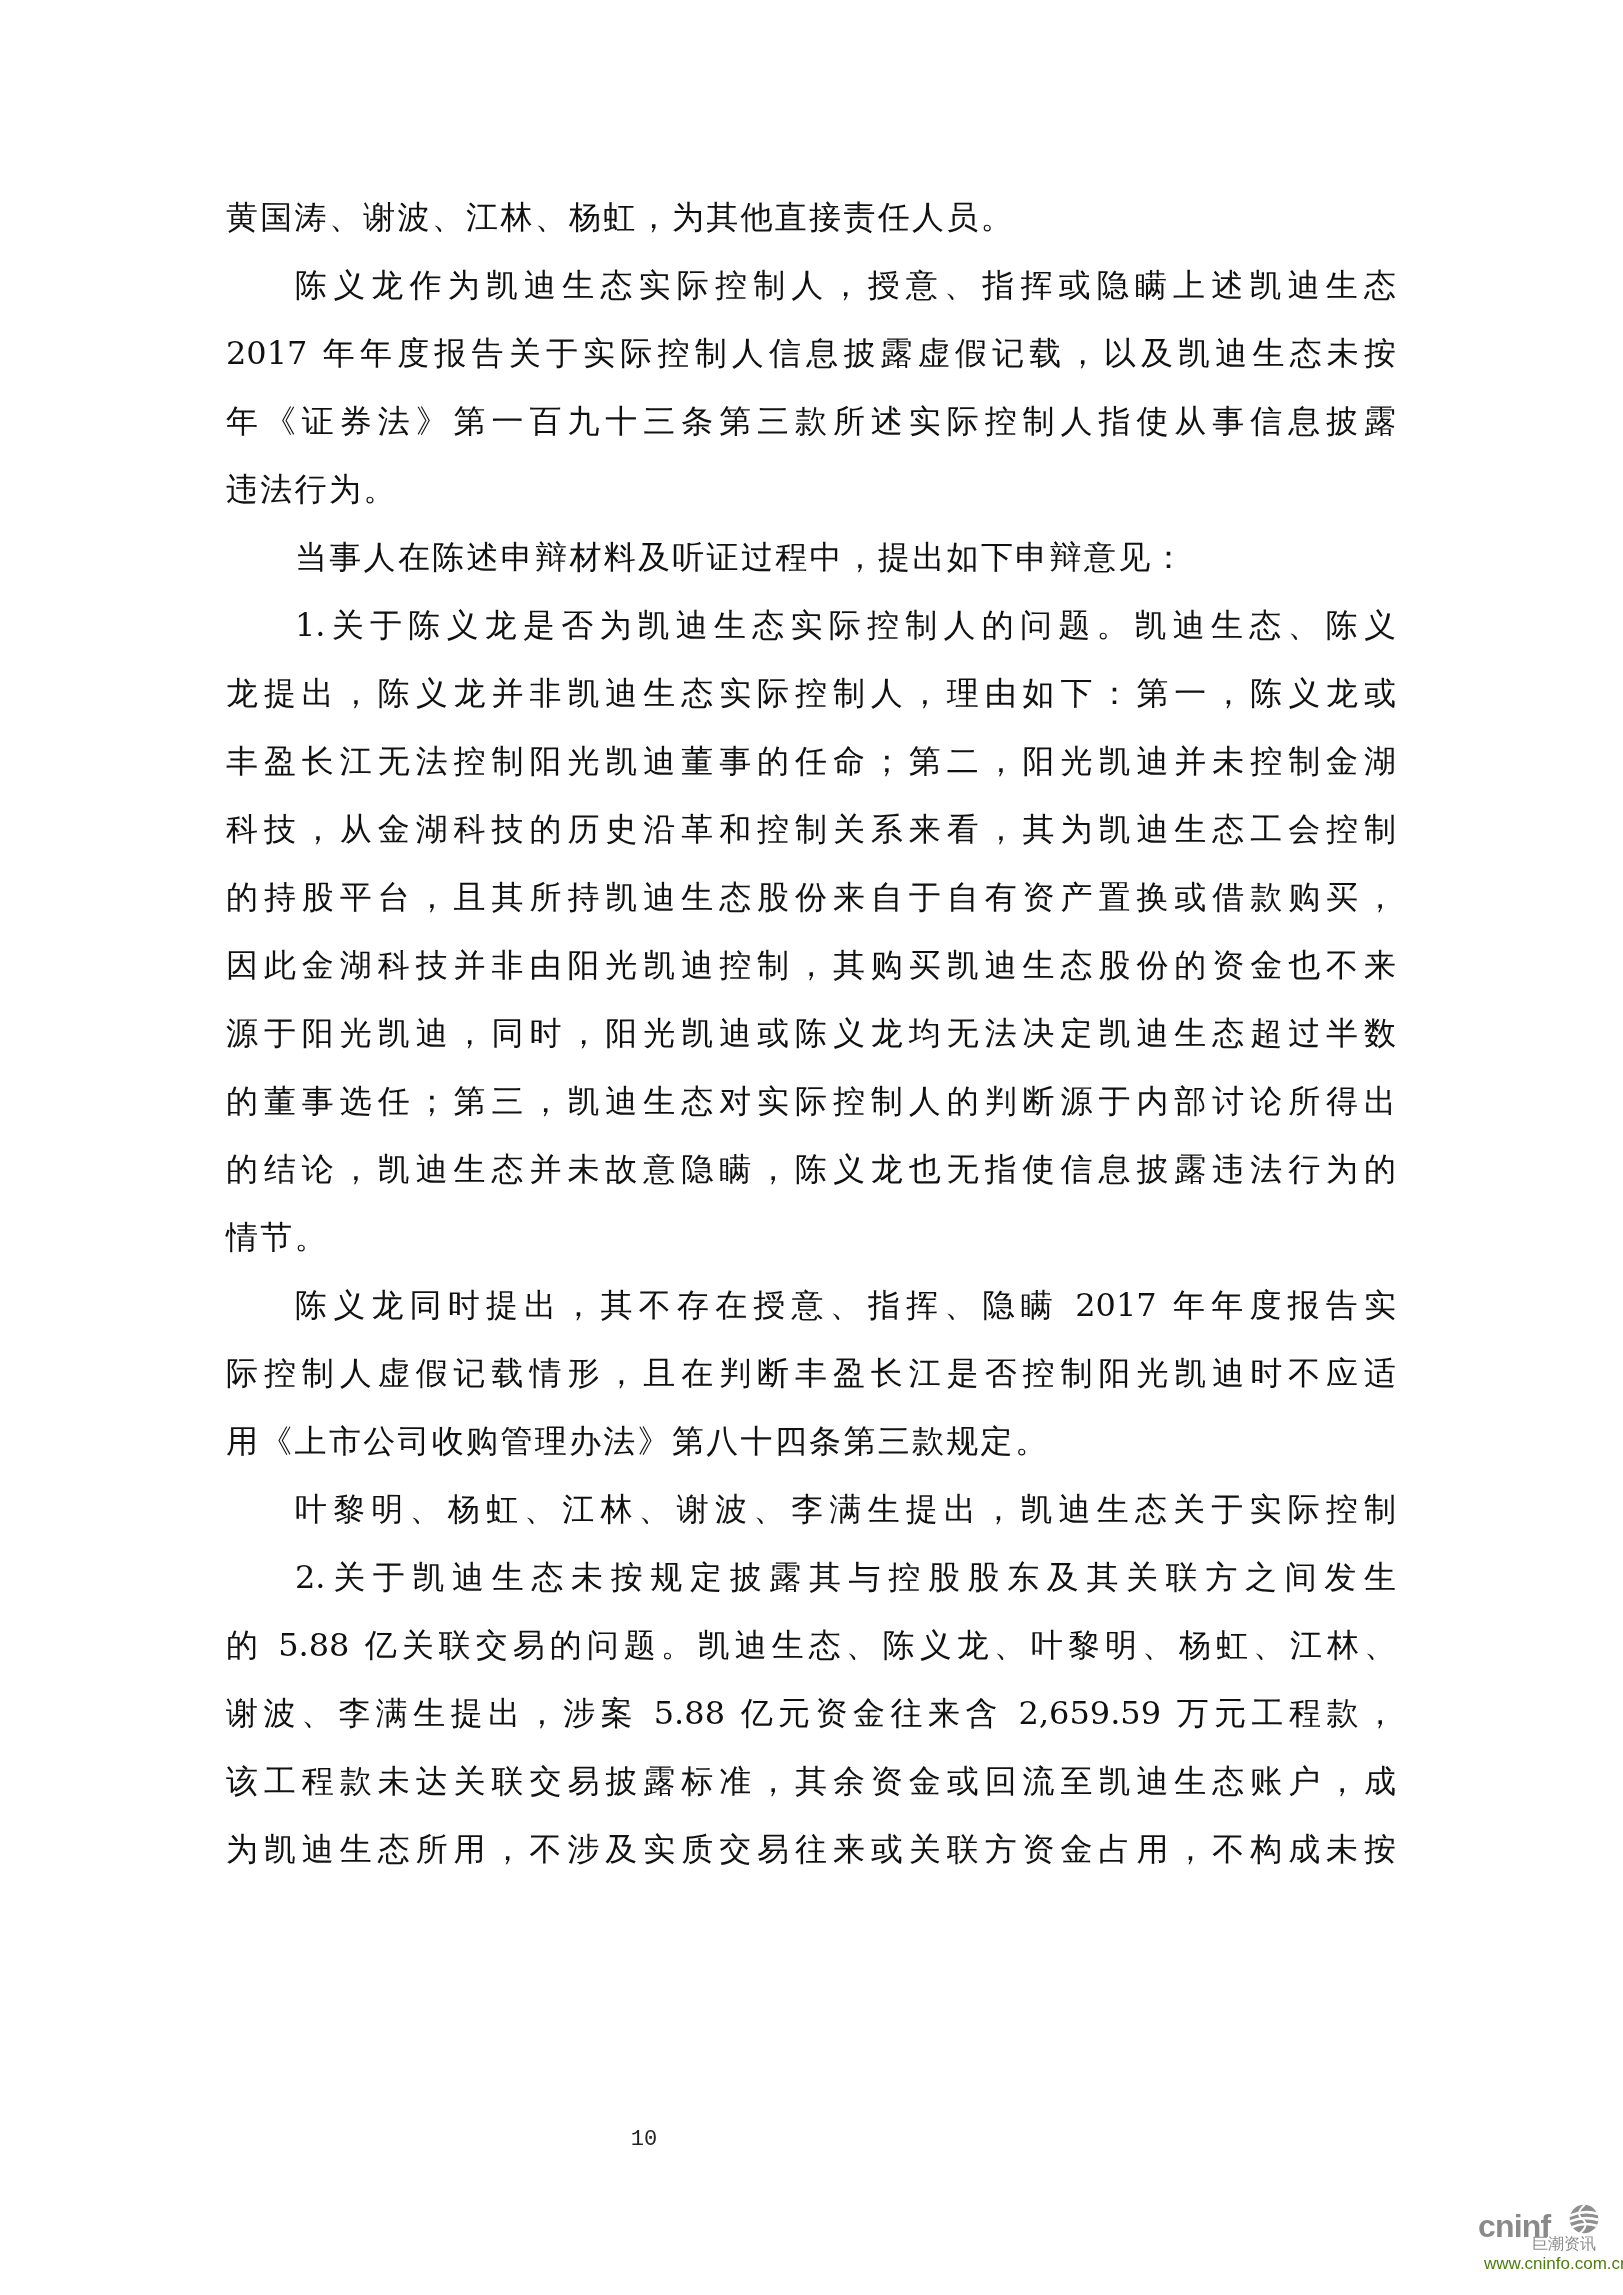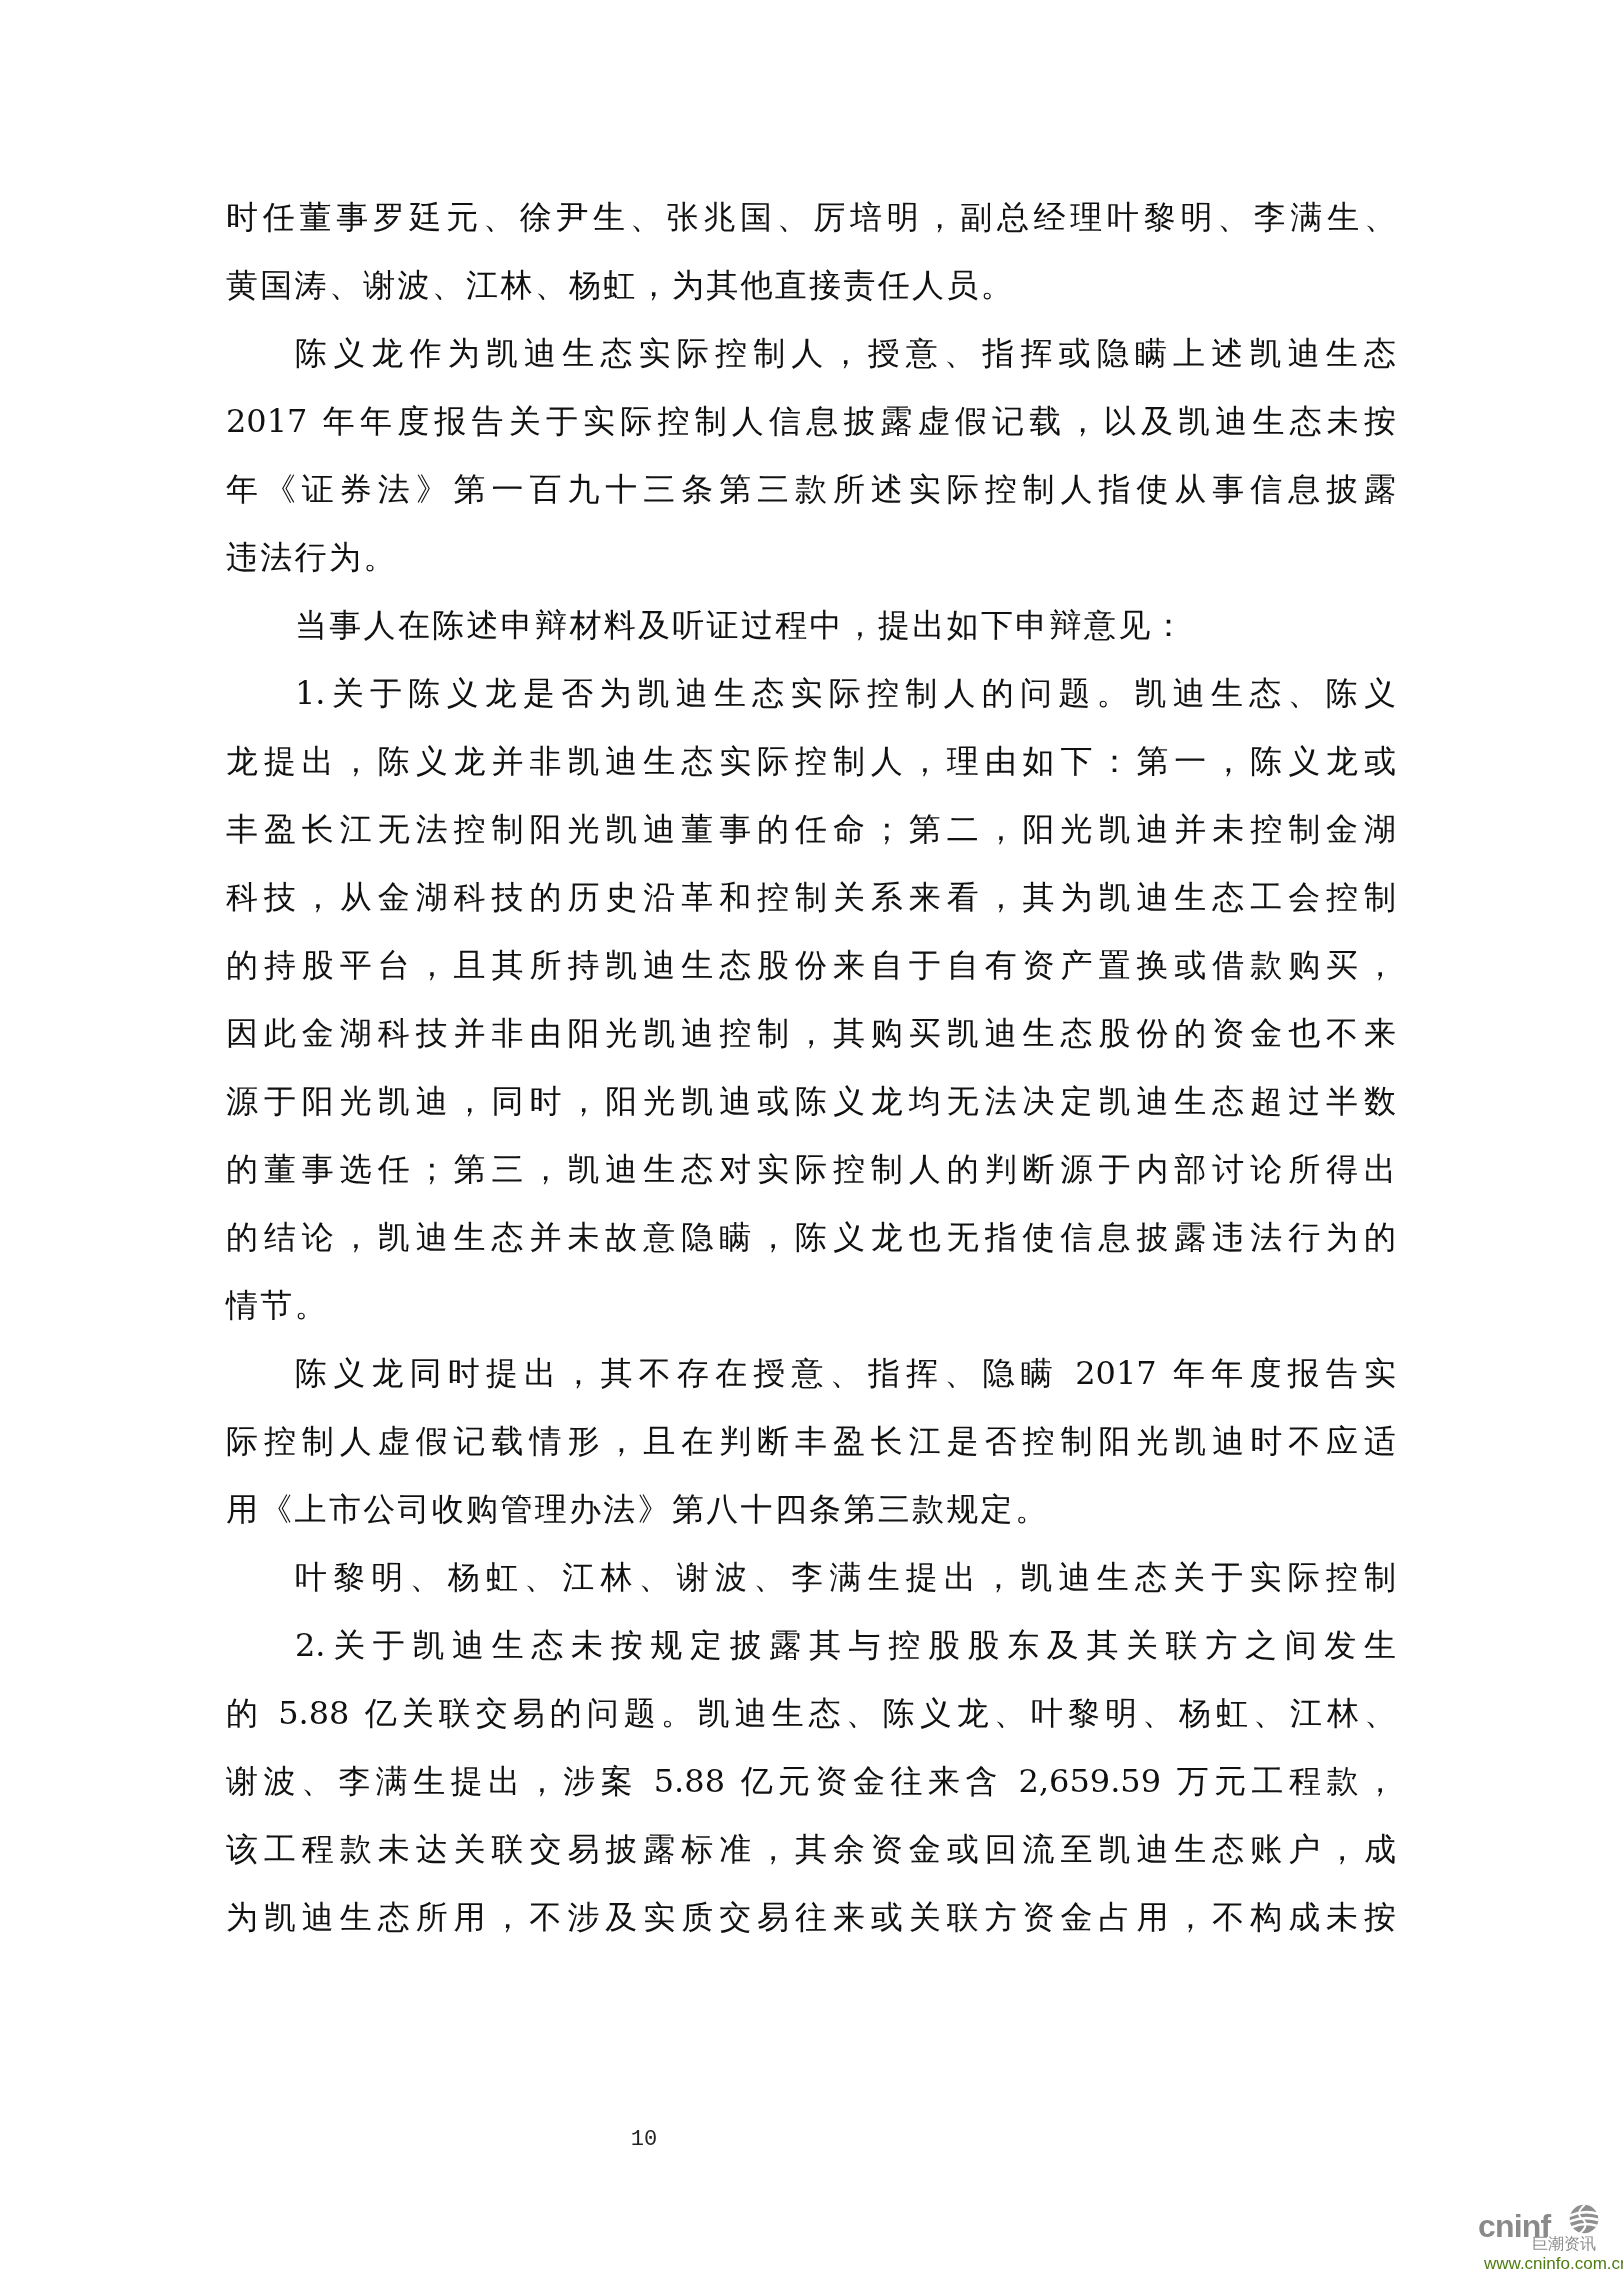--- a/index.html
+++ b/index.html
@@ -107,21 +107,20 @@
       line-height: 20px;
       white-space: nowrap;
     }
   </style>
 </head>
 <body>
 
 <div class="page">
 
   <div class="body-text" id="body-text">
-      <span class="line full">时任董事罗廷元、徐尹生、张兆国、厉培明，副总经理叶黎明、李满生、</span>
       <span class="line last">黄国涛、谢波、江林、杨虹，为其他直接责任人员。</span>
       <span class="line full indent">陈义龙作为凯迪生态实际控制人，授意、指挥或隐瞒上述凯迪生态</span>
       <span class="line full">2017 年年度报告关于实际控制人信息披露虚假记载，以及凯迪生态未按</span>
       <span class="line full">年《证券法》第一百九十三条第三款所述实际控制人指使从事信息披露</span>
       <span class="line last">违法行为。</span>
       <span class="line last indent">当事人在陈述申辩材料及听证过程中，提出如下申辩意见：</span>
       <span class="line full indent">1.关于陈义龙是否为凯迪生态实际控制人的问题。凯迪生态、陈义</span>
       <span class="line full">龙提出，陈义龙并非凯迪生态实际控制人，理由如下：第一，陈义龙或</span>
       <span class="line full">丰盈长江无法控制阳光凯迪董事的任命；第二，阳光凯迪并未控制金湖</span>
       <span class="line full">科技，从金湖科技的历史沿革和控制关系来看，其为凯迪生态工会控制</span>

